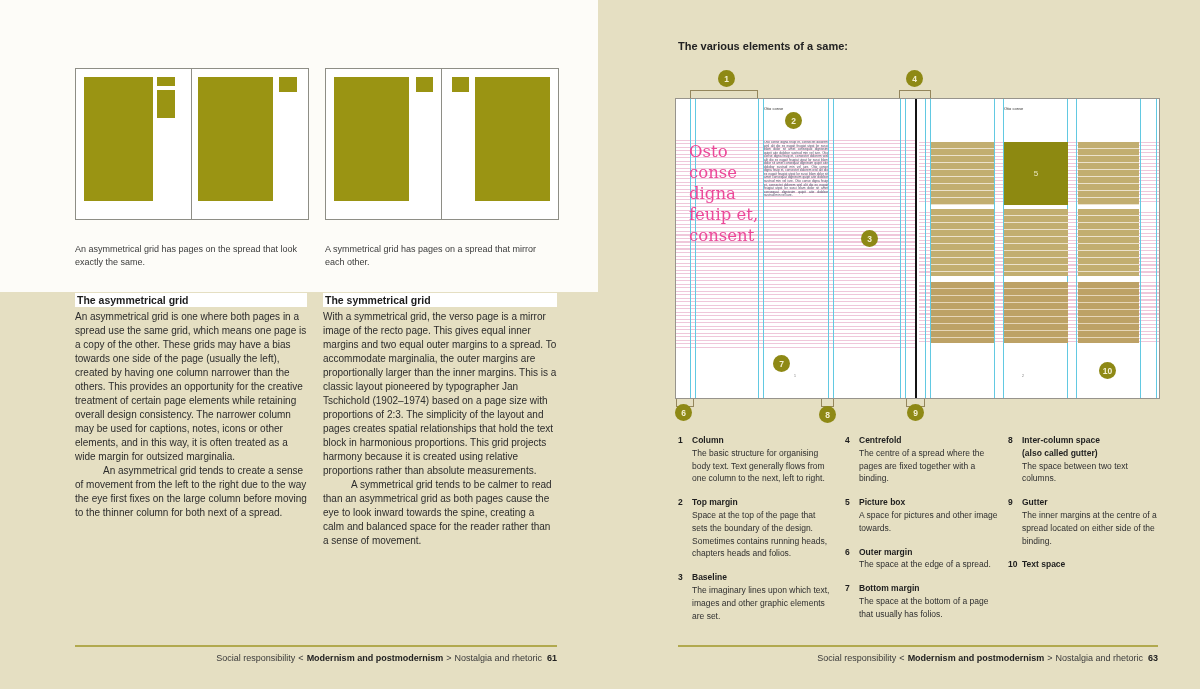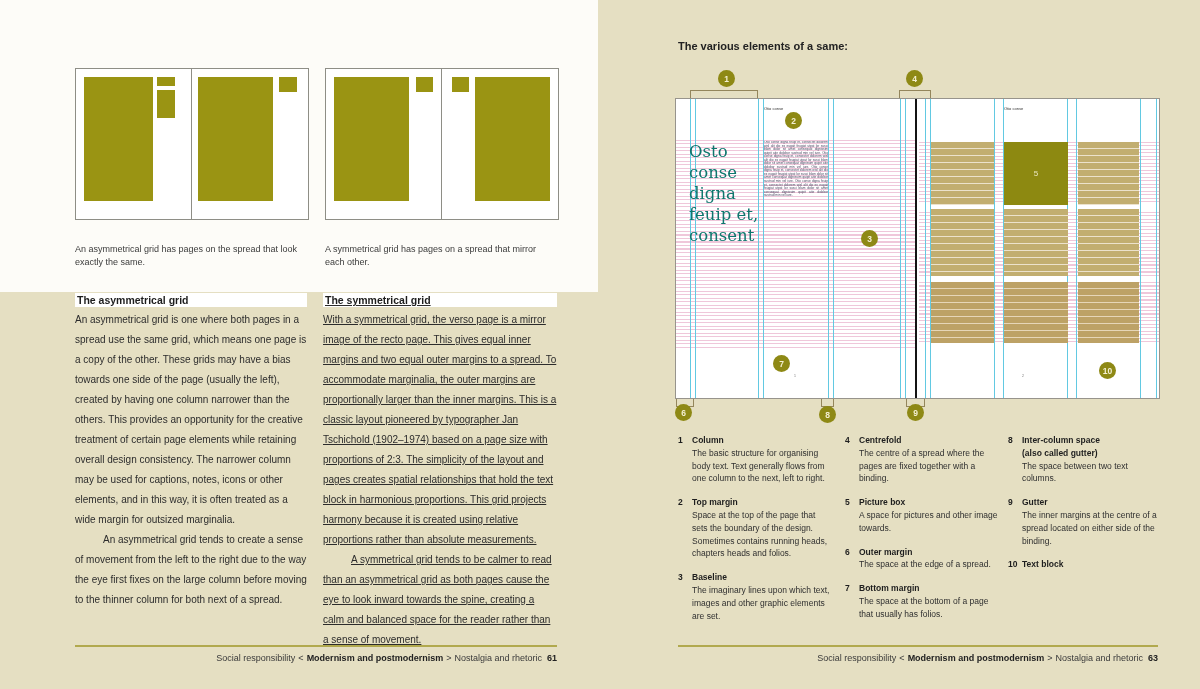--- a/index.html
+++ b/index.html
@@ -7,41 +7,41 @@
           font-family:"Liberation Sans",sans-serif;color:#2c2c2c;}
   .abs{position:absolute;}
   
   .white-panel{left:0;top:0;width:598px;height:292px;background:#fdfcf8;}
   .spreadbox{background:#fff;border:1px solid #8e8e86;}
   .pagediv{position:absolute;top:0;bottom:0;width:1px;background:#8e8e86;}
   .olive{background:#9a9413;}
   .caption{font-size:9px;line-height:13px;color:#3c3c3c;}
   
   .sec-head{font-size:10.5px;font-weight:bold;background:#fff;padding:1px 2px;color:#1d1d1d;}
-  .sec-body{font-size:10px;line-height:20px;color:#2c2c2c;margin-top:3px;}
+  .sec-body{font-size:10px;line-height:14px;color:#2c2c2c;margin-top:3px;}
   .sec-body p{margin:0;}
   .sec-body p.indent{text-indent:28px;}
   
   .rule{height:2px;background:#b1a94e;}
   .footer-text{font-size:9px;color:#3a3a3a;text-align:right;white-space:nowrap;}
   .footer-text .b{font-weight:bold;color:#222;}
   .footer-text .sep{margin:0 3px;}
   .footer-text .pg{font-weight:bold;margin-left:5px;color:#222;}
   
   .rp-title{font-size:11px;font-weight:bold;color:#222;}
   .gridpage{background:#fff;border:1px solid #97948c;}
   .pinkband{background:repeating-linear-gradient(to bottom,#efc7da 0px,#efc7da 1px,rgba(0,0,0,0) 1px,rgba(0,0,0,0) 3.5px);}
   .vguide{position:absolute;top:0;bottom:0;width:1px;background:#62c9e2;}
   .tanblock{background:repeating-linear-gradient(to bottom,#c2ae70 0px,#c2ae70 2.6px,#ece2cc 2.6px,#ece2cc 3.5px);}
   .tanblock.dark{background:repeating-linear-gradient(to bottom,#bda266 0px,#bda266 2.8px,#e6d6b8 2.8px,#e6d6b8 3.5px);}
   .picbox{background:#8d8911;display:flex;align-items:center;justify-content:center;
           color:#ece8c2;font-size:8px;}
   .rowsep{background:#fff;}
   .centerfold{background:#141414;}
-  .headline{font-family:"DejaVu Serif","Liberation Serif",serif;font-size:16.5px;line-height:21px;color:#0f766e;}
+  .headline{font-family:"DejaVu Serif","Liberation Serif",serif;font-size:16.5px;line-height:21px;color:#ec4899;}
   .runhead{font-size:4px;color:#333;}
   .tinytext{font-size:3.2px;line-height:3.55px;color:#47425e;text-align:justify;overflow:hidden;}
   .folio{font-size:3.5px;color:#777;}
   .marker{position:absolute;width:17px;height:17px;border-radius:50%;background:#8e8915;
           color:#f4f0d2;font-size:8.5px;font-weight:bold;display:flex;align-items:center;justify-content:center;}
   .bracket-down{border:1px solid #94865c;border-bottom:none;background:transparent;}
   .bracket-up{border:1px solid #94865c;border-top:none;background:transparent;}
   
   .legend-col{width:155px;font-size:8.5px;line-height:12.8px;color:#2f2f2f;}
   .legend-item{display:flex;margin-bottom:11px;}
@@ -76,21 +76,21 @@
   <div class="abs caption" style="left:75px;top:243px;width:245px;">An asymmetrical grid has pages on the spread that look exactly the same.</div>
 
   <div class="abs" style="left:75px;top:293px;width:232px;">
     <div class="sec-head">The asymmetrical grid</div>
     <div class="sec-body">
       <p>An asymmetrical grid is one where both pages in a spread use the same grid, which means one page is a copy of the other. These grids may have a bias towards one side of the page (usually the left), created by having one column narrower than the others. This provides an opportunity for the creative treatment of certain page elements while retaining overall design consistency. The narrower column may be used for captions, notes, icons or other elements, and in this way, it is often treated as a wide margin for outsized marginalia.</p>
       <p class="indent">An asymmetrical grid tends to create a sense of movement from the left to the right due to the way the eye first fixes on the large column before moving to the thinner column for both next of a spread.</p>
     </div>
   </div>
 
-  <div class="abs" style="left:323px;top:293px;width:234px;text-decoration:underline;">
+  <div class="abs" style="left:323px;top:293px;width:234px;">
     <div class="sec-head">The symmetrical grid</div>
     <div class="sec-body">
       <p>With a symmetrical grid, the verso page is a mirror image of the recto page. This gives equal inner margins and two equal outer margins to a spread. To accommodate marginalia, the outer margins are proportionally larger than the inner margins. This is a classic layout pioneered by typographer Jan Tschichold (1902–1974) based on a page size with proportions of 2:3. The simplicity of the layout and pages creates spatial relationships that hold the text block in harmonious proportions. This grid projects harmony because it is created using relative proportions rather than absolute measurements.</p>
       <p class="indent">A symmetrical grid tends to be calmer to read than an asymmetrical grid as both pages cause the eye to look inward towards the spine, creating a calm and balanced space for the reader rather than a sense of movement.</p>
     </div>
   </div>
 
   <div class="abs rule" style="left:75px;top:645px;width:482px;"></div>
   <div class="abs footer-text" style="left:75px;top:653px;width:482px;">
     <span>Social responsibility</span><span class="sep">&lt;</span><span class="b">Modernism and postmodernism</span><span class="sep">&gt;</span><span>Nostalgia and rhetoric</span><span class="pg">61</span>
@@ -231,21 +231,21 @@
     <div class="legend-item">
       <div class="legend-num">9</div>
       <div>
         <div class="legend-title">Gutter</div>
         <div>The inner margins at the centre of a spread located on either side of the binding.</div>
       </div>
     </div>
     <div class="legend-item">
       <div class="legend-num">10</div>
       <div>
-        <div class="legend-title">Text block</div>
+        <div class="legend-title">Text space</div>
       </div>
     </div>
   </div>
 
   <div class="abs rule" style="left:678px;top:645px;width:480px;"></div>
   <div class="abs footer-text" style="left:678px;top:653px;width:480px;">
     <span>Social responsibility</span><span class="sep">&lt;</span><span class="b">Modernism and postmodernism</span><span class="sep">&gt;</span><span>Nostalgia and rhetoric</span><span class="pg">63</span>
   </div>
 
 </div>

